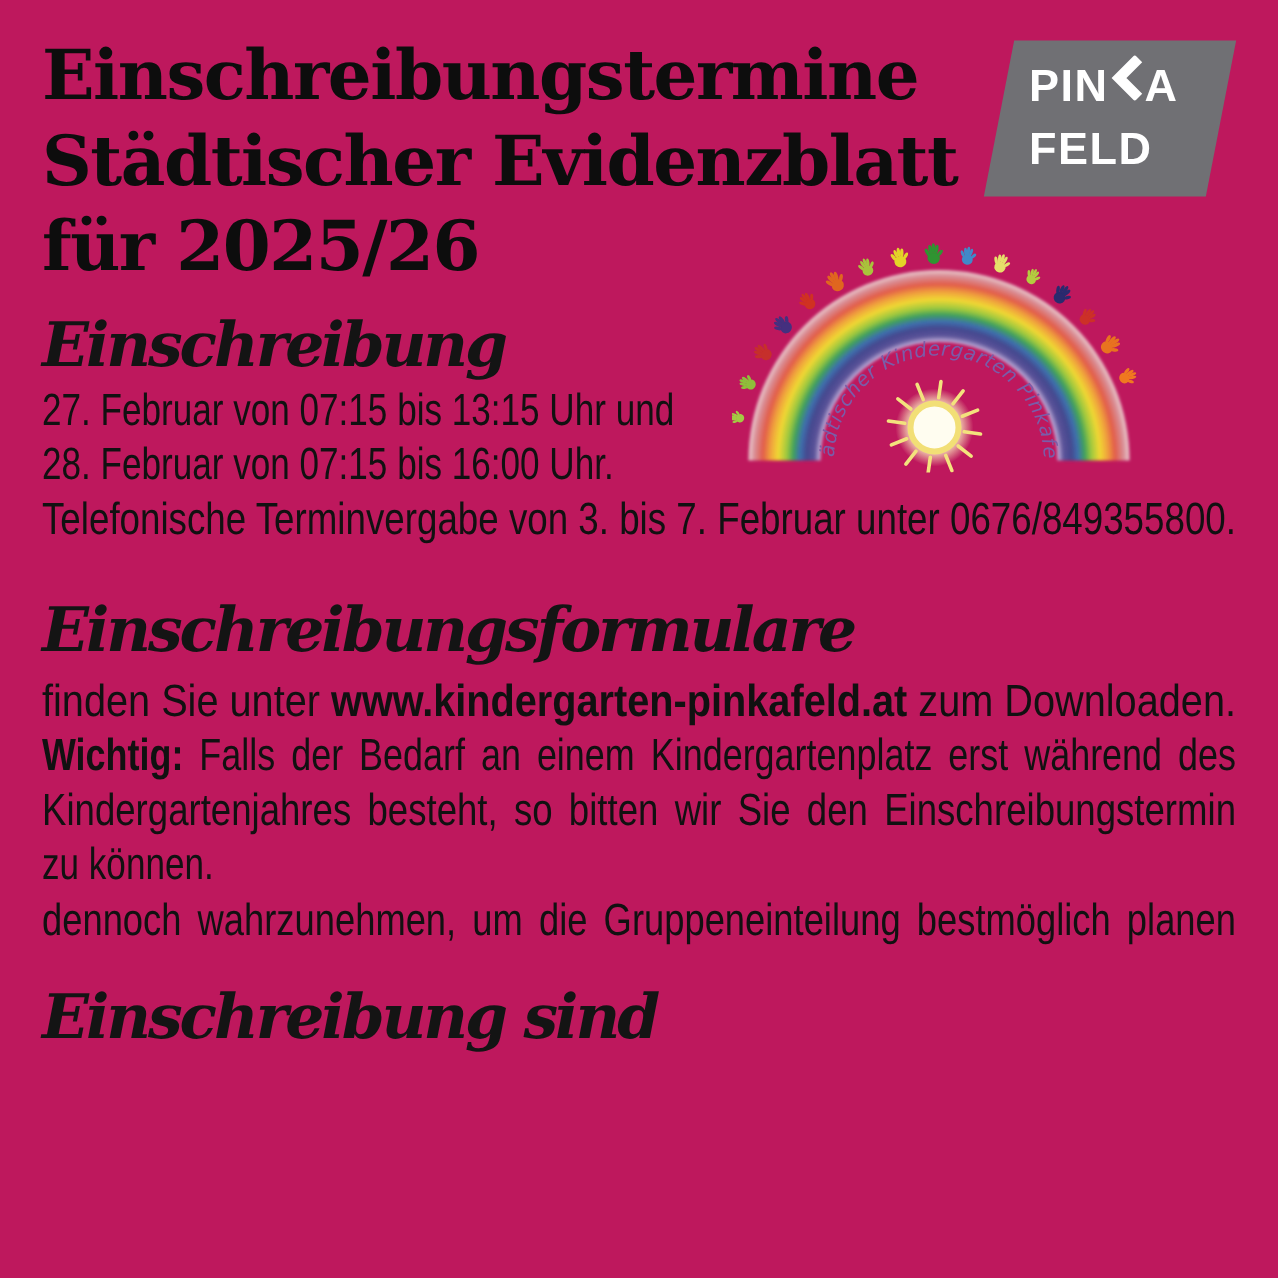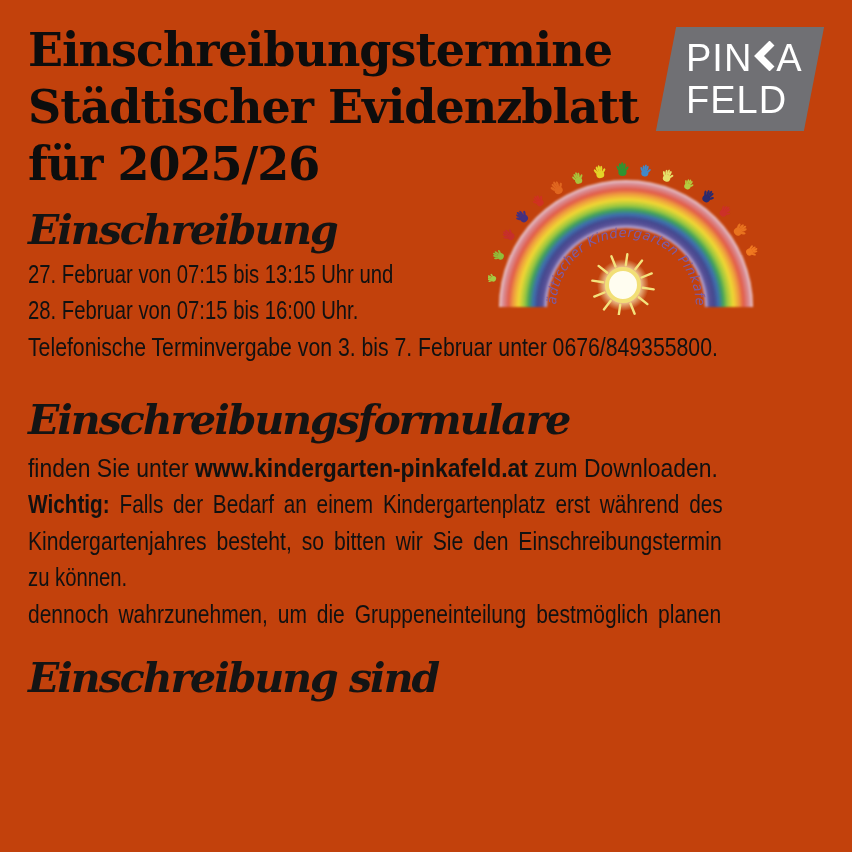--- a/index.html
+++ b/index.html
@@ -1,45 +1,45 @@
 <!DOCTYPE html>
 <html><head>
 <meta charset="utf-8">
 <style>
   html,body{margin:0;padding:0;background:#fff;}
-  .page{position:relative;width:852px;height:852px;background:#c2410c;overflow:hidden;
+  .page{position:relative;width:852px;height:852px;background:#be185d;overflow:hidden;
         font-family:"Liberation Sans",sans-serif;color:#111;}
 
   
   .title{position:absolute;left:28px;top:22px;
          font-family:"DejaVu Serif",serif;font-weight:bold;
          font-size:46px;line-height:57px;color:#0d0d0d;letter-spacing:-1px;}
 
   
   .plogo{position:absolute;left:660px;top:27px;width:160px;height:104px;}
   .plogo .shape{position:absolute;left:6px;top:0;width:148px;height:104px;
                 transform:skewX(-11deg);}
   .plogo .ptext{position:absolute;left:26px;top:10px;line-height:42px;
-                font-weight:normal;font-size:38px;letter-spacing:1px;color:#fff;}
+                font-weight:bold;font-size:30px;letter-spacing:1px;color:#fff;}
   .plogo .row{display:flex;align-items:center;}
   .plogo .kglyph{display:inline-block;margin:0 1px;}
 
   
   .rainbow{position:absolute;left:488px;top:158px;width:292px;height:157px;}
 
   
   .script{position:absolute;left:28px;margin:0;
           font-family:"DejaVu Serif",serif;font-style:italic;font-weight:bold;
           font-size:41px;line-height:52px;color:#141414;letter-spacing:-2px;}
   .h1{top:204px}.h2{top:394px}.h3{top:652px}
 
   
   .block{position:absolute;left:28px;width:800px;}
   .b1{top:256px}.b2{top:450px}.b3{top:704px}
-  .bodyline{font-size:26px;line-height:36.4px;height:36.4px;white-space:nowrap;}
+  .bodyline{font-size:30px;line-height:36.4px;height:36.4px;white-space:nowrap;}
   .inner{display:inline-block;white-space:nowrap;transform-origin:0 50%;}
   .cx{transform:scaleX(0.78);}
   .bold{font-weight:bold;}
   .gaps{word-spacing:22px;}
   .sgaps{word-spacing:5px;}
 </style>
 </head>
 <body>
 
 <div class="page">

